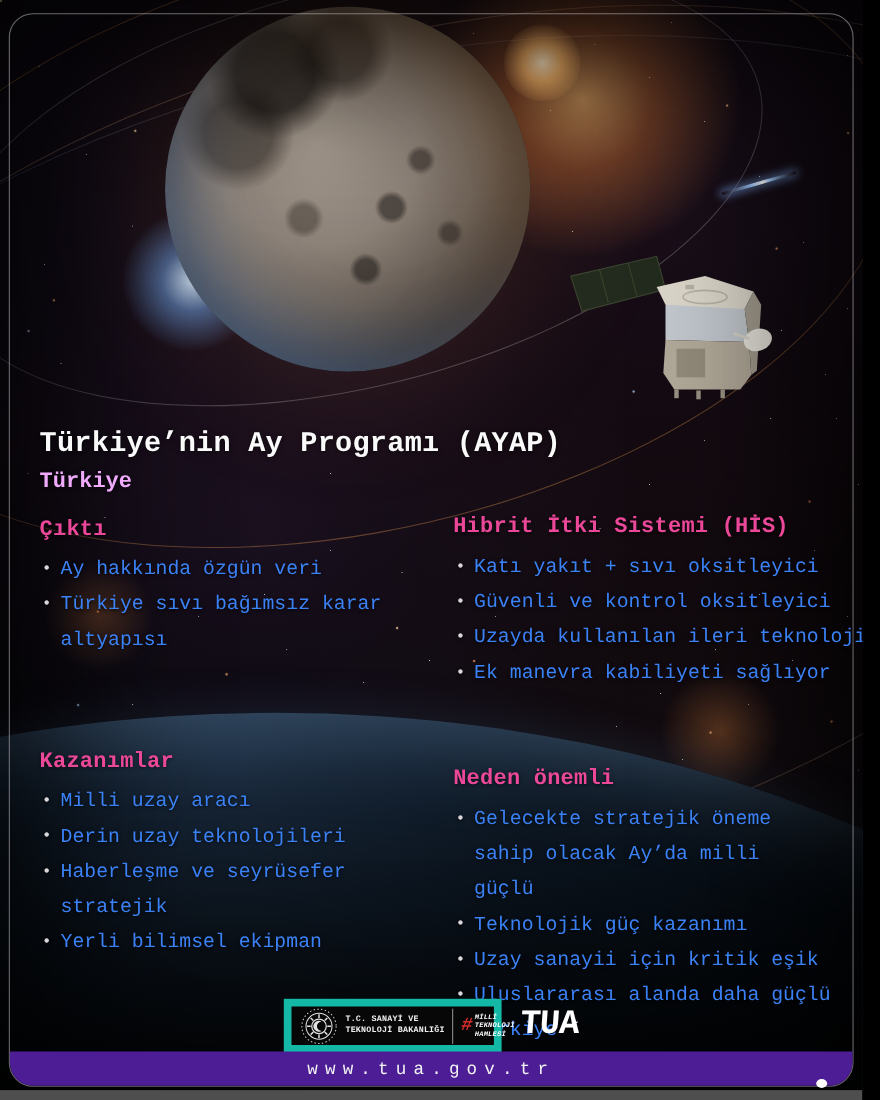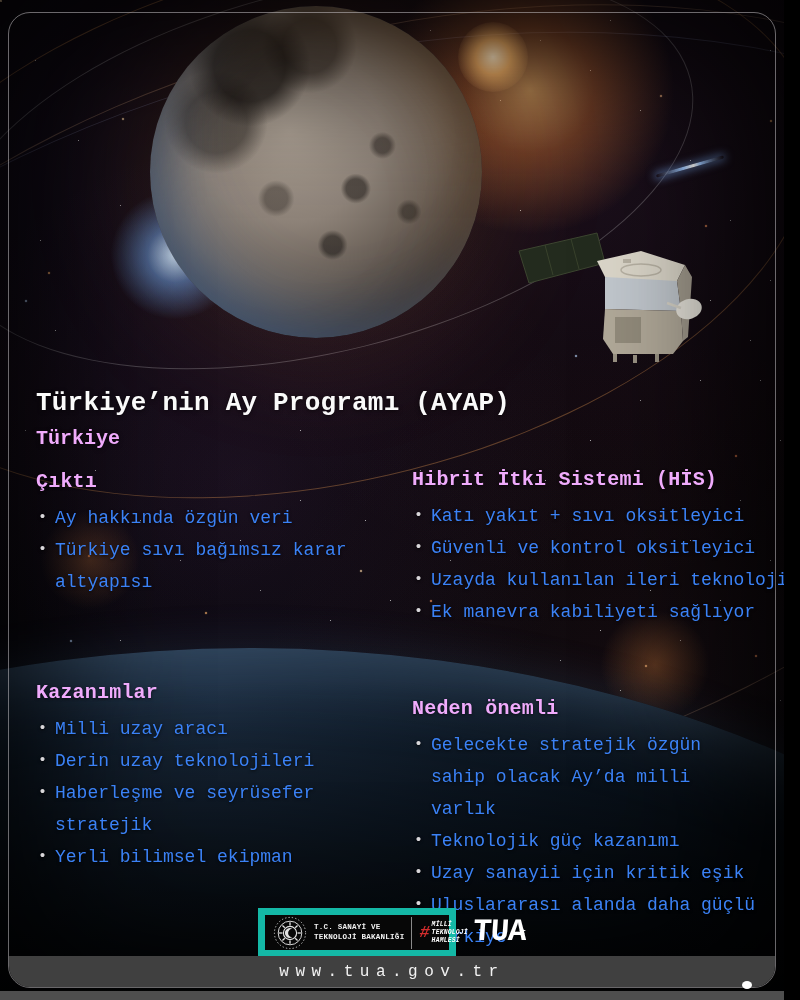--- a/index.html
+++ b/index.html
@@ -88,41 +88,41 @@
   .shade-bottom{position:absolute;left:0;right:0;bottom:0;height:320px;z-index:4;pointer-events:none;
     background:linear-gradient(180deg,transparent 0%,rgba(0,0,0,.55) 55%,rgba(2,2,2,.92) 100%);}
   .vignette{position:absolute;inset:0;z-index:4;pointer-events:none;box-shadow:inset 0 0 140px 50px rgba(0,0,0,.75);}
   .frame{position:absolute;left:8px;right:8px;top:12px;bottom:12px;z-index:5;pointer-events:none;
     border:1px solid rgba(210,205,210,.5);border-radius:22px;}
   
   .content{position:absolute;inset:0;z-index:6;color:#edebed;}
   .title{position:absolute;left:36px;top:388px;font-size:26px;font-weight:700;letter-spacing:.2px;color:#fafafa;text-shadow:0 1px 4px rgba(0,0,0,.6);}
   .subtitle{position:absolute;left:36px;top:427px;font-size:20px;font-weight:700;color:#f0abfc;text-shadow:0 1px 4px rgba(0,0,0,.6);}
   .sec{position:absolute;}
-  .sec h2{margin:0 0 9px 0;font-size:20px;font-weight:700;color:#f0abfc;letter-spacing:.2px;text-shadow:0 1px 3px rgba(0,0,0,.6);}
+  .sec h2{margin:0 0 9px 0;font-size:20px;font-weight:700;color:#ec4899;letter-spacing:.2px;text-shadow:0 1px 3px rgba(0,0,0,.6);}
   .sec ul{margin:0;padding:0;list-style:none;font-size:18px;line-height:32px;color:#3b82f6;text-shadow:0 1px 3px rgba(0,0,0,.7);}
   .sec li{position:relative;padding-left:19px;}
   .sec li::before{content:"•";position:absolute;left:2px;top:0;font-size:15px;color:#d9d7da;}
   .sec-cikti{left:36px;top:470px;width:362px;}
   .sec-his{left:412px;top:468px;width:380px;}
   .sec-kazanimlar{left:36px;top:681px;width:372px;}
   .sec-neden{left:412px;top:697px;width:384px;}
   .sec-neden li.wrap-narrow{max-width:322px;}
   
   .gov-box{position:absolute;left:258px;top:908px;width:198px;height:49px;z-index:6;
     background:#070707;border:7px solid #14b8a6;display:flex;align-items:center;padding:0 8px;box-sizing:border-box;gap:7px;}
   .ministry-text{font-size:7.6px;font-weight:700;color:#f0f0f0;line-height:1.3;letter-spacing:.2px;white-space:nowrap;}
   .gov-divider{width:1px;height:32px;background:#8a8a8a;flex:none;}
   .mth{display:flex;align-items:center;gap:2px;}
   .mth-hash{color:#d22d2d;font-size:17px;font-weight:800;font-style:italic;line-height:1;}
   .mth-lines{display:flex;flex-direction:column;font-size:6.4px;font-weight:800;font-style:italic;color:#fff;line-height:1.25;letter-spacing:.2px;}
   .tua-logo{position:absolute;left:473px;top:916px;z-index:6;font-size:31px;font-weight:800;color:#fff;
     letter-spacing:-1px;transform:skewX(-4deg);line-height:1;}
   .tua-star{font-size:12px;vertical-align:6px;margin-left:-7px;}
-  .url-bar{position:absolute;left:9px;right:9px;bottom:13px;height:31px;z-index:6;background:#404040;
+  .url-bar{position:absolute;left:9px;right:9px;bottom:13px;height:31px;z-index:6;background:#4c1d95;
     border-radius:0 0 21px 21px;display:flex;align-items:center;justify-content:center;}
   .url-text{color:#f2f2f2;font-size:16px;letter-spacing:6.5px;font-weight:400;}
   .bottom-strip{position:absolute;left:0;right:0;bottom:0;height:9px;background:#4e4e4e;z-index:7;}
   .corner-dot{position:absolute;left:742px;top:981px;width:10px;height:8px;border-radius:50%;background:#fff;z-index:8;}
 </style>
 </head>
 <body>
 
 <div class="poster">
 
@@ -195,21 +195,21 @@
         <li>Milli uzay aracı</li>
         <li>Derin uzay teknolojileri</li>
         <li>Haberleşme ve seyrüsefer stratejik</li>
         <li>Yerli bilimsel ekipman</li>
       </ul>
     </div>
 
     <div class="sec sec-neden">
       <h2>Neden önemli</h2>
       <ul>
-        <li class="wrap-narrow">Gelecekte stratejik özgün sahip olacak Ay’da milli varlık</li>
+        <li class="wrap-narrow">Gelecekte stratejik öneme sahip olacak Ay’da milli güçlü</li>
         <li>Teknolojik güç kazanımı</li>
         <li>Uzay sanayii için kritik eşik</li>
         <li>Uluslararası alanda daha güçlü Türkiye</li>
       </ul>
     </div>
   </div>
 
   <div class="gov-box">
     <svg width="34" height="34" viewBox="0 0 36 36" style="flex:none">
       <circle cx="18" cy="18" r="16.5" fill="none" stroke="#cfcfcf" stroke-width="1" stroke-dasharray="1.4 2.2"></circle>

